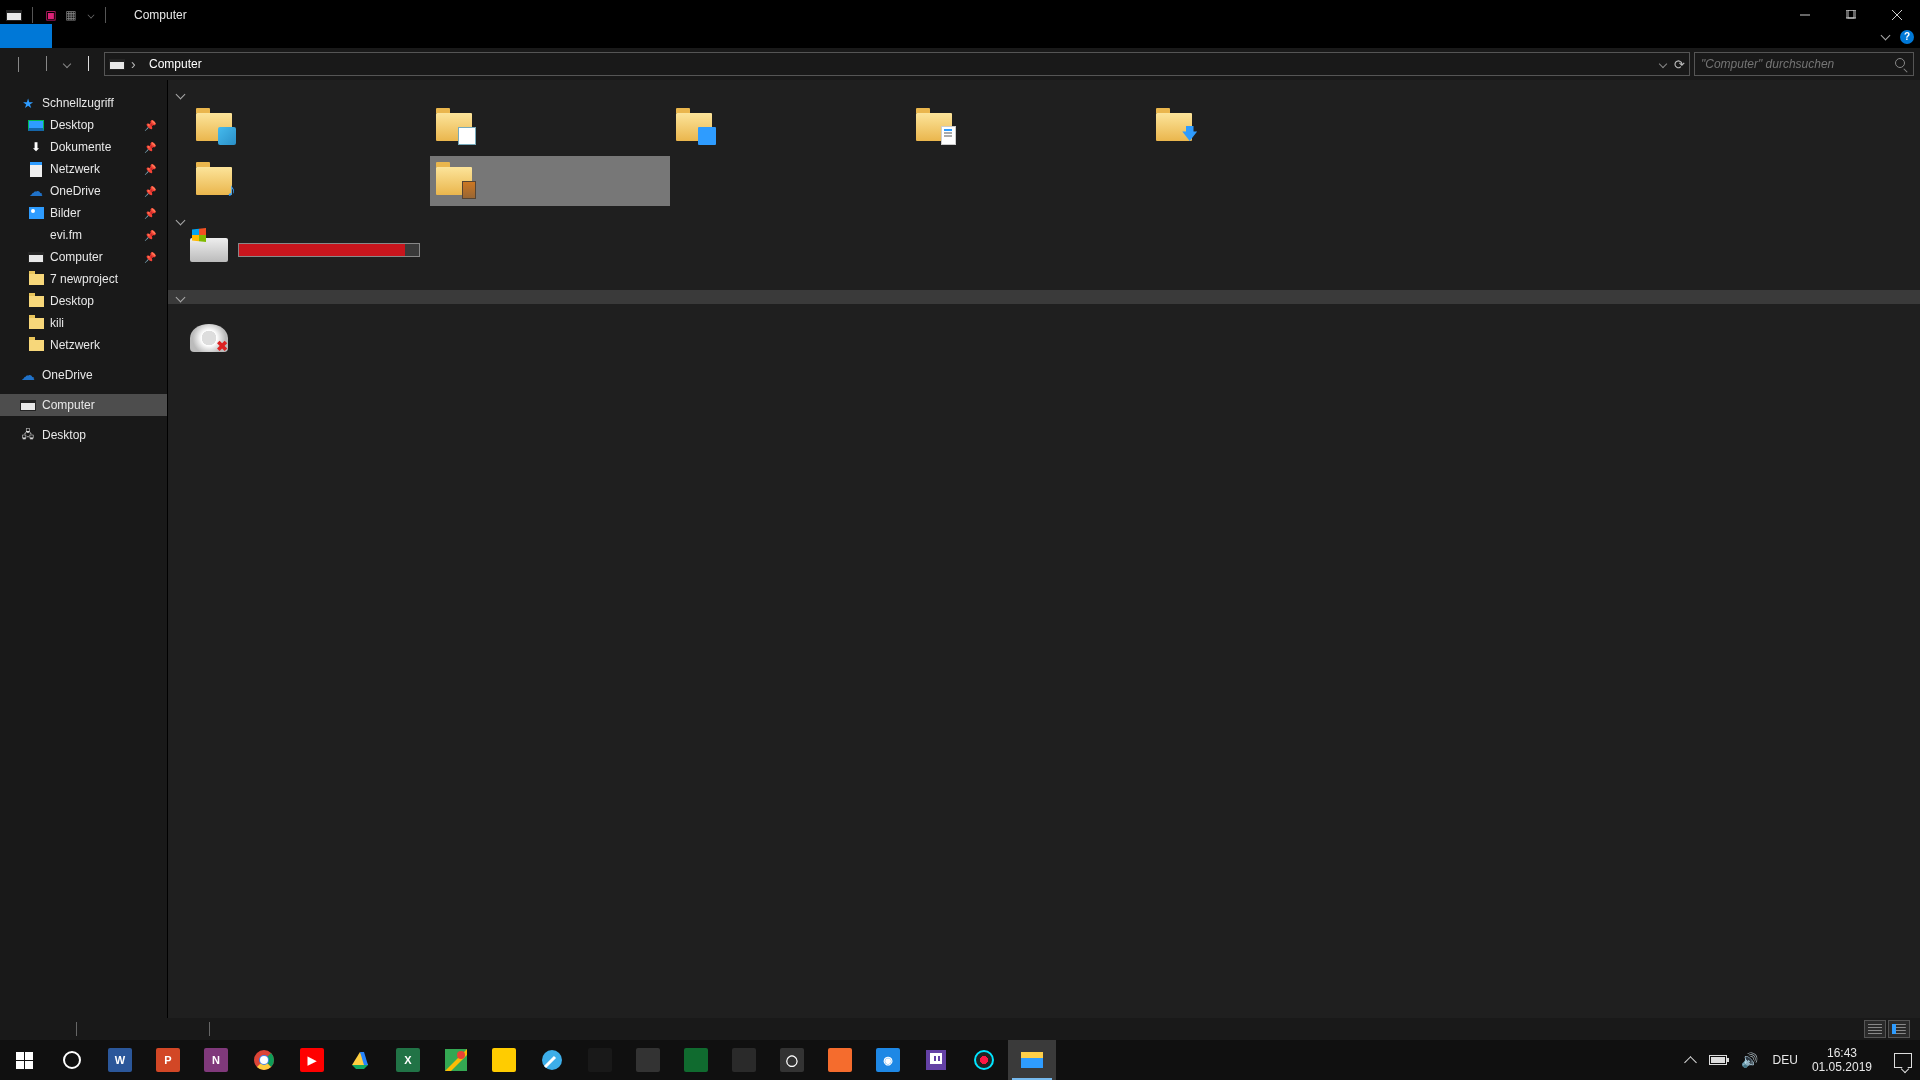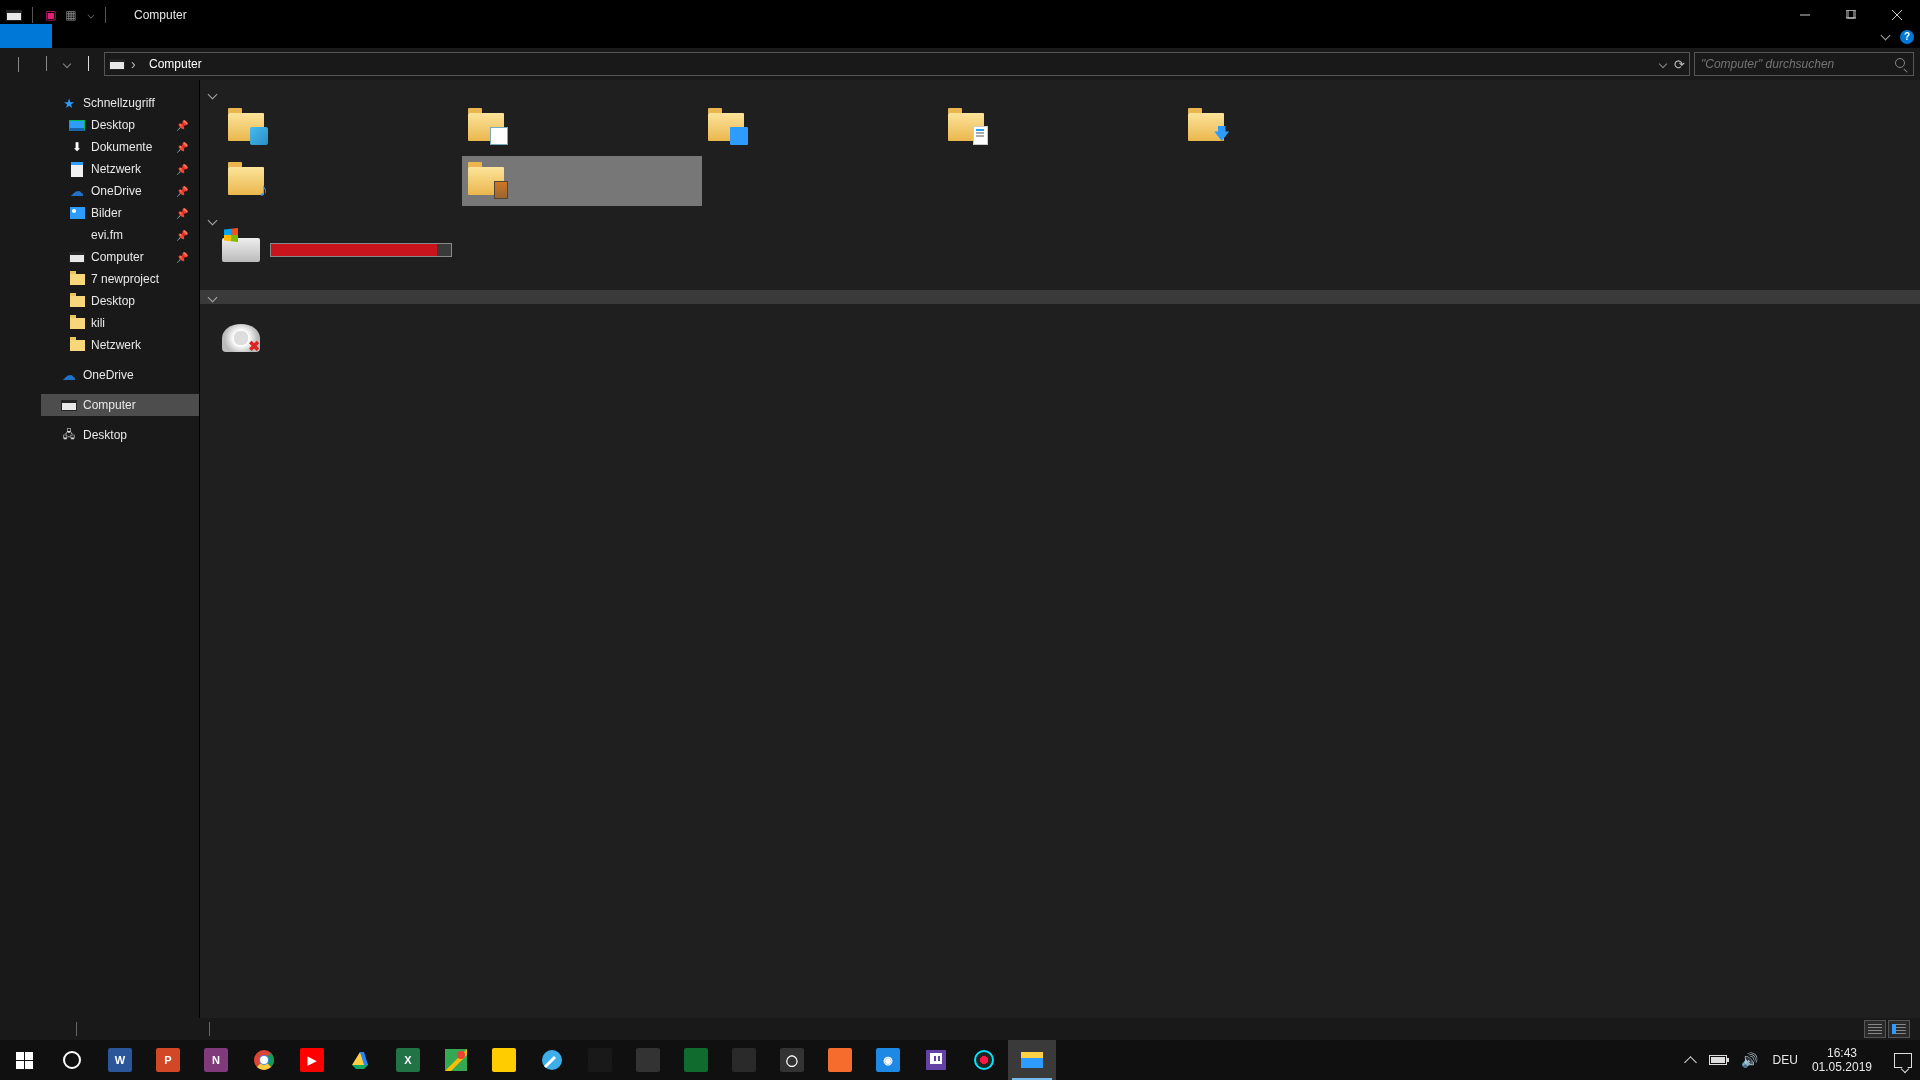--- a/index.html
+++ b/index.html
@@ -28,21 +28,21 @@
 .addr-icon{width:16px;height:11px;background:#e8e8e8;border:1px solid #242424;border-top:3px solid #242424;}
 .chev-r{width:12px;color:#bbb;}
 .chev-r::before{content:"›";font-size:14px;}
 .addr-tail{margin-left:auto;display:flex;align-items:center;gap:6px;color:#888;}
 .search{width:220px;height:24px;border:1px solid #555;background:#191919;display:flex;align-items:center;padding:0 6px;color:#888;}
 .search input{background:none;border:none;color:#888;flex:1;outline:none;font-style:italic;}
 .mag{width:12px;height:12px;position:relative;}
 .mag::before{content:"";position:absolute;width:8px;height:8px;border:1px solid #888;border-radius:50%;}
 .mag::after{content:"";position:absolute;width:5px;height:1px;background:#888;transform:rotate(45deg);bottom:-1px;right:-1px;}
 .body{flex:1;display:flex;height:calc(100% - 30px - 14px - 36px - 22px - 40px);}
-.sidebar{width:200px;background:#191919;border-right:1px solid #000;padding-top:12px;overflow:hidden;padding-left:41px;}
+.sidebar{width:168px;background:#191919;border-right:1px solid #000;padding-top:12px;overflow:hidden;}
 .sb-item{height:22px;display:flex;align-items:center;padding-left:28px;gap:6px;color:#e8e8e8;position:relative;}
 .sb-item.root{padding-left:20px;}
 .sb-item.selected{background:#4d4d4d;}
 .sb-item .pin{position:absolute;right:10px;color:#888;font-size:10px;}
 .sb-spacer{height:8px;}
 .ic{width:16px;height:16px;display:inline-flex;align-items:center;justify-content:center;}
 .ic-star{color:#2e9cff;}
 .ic-star::before{content:"★";font-size:13px;}
 .ic-desktop{width:16px;height:11px;background:#2e9cff;border:1px solid #0b5;border-bottom:3px solid #1565a8;}
 .ic-down{color:#fff;}

